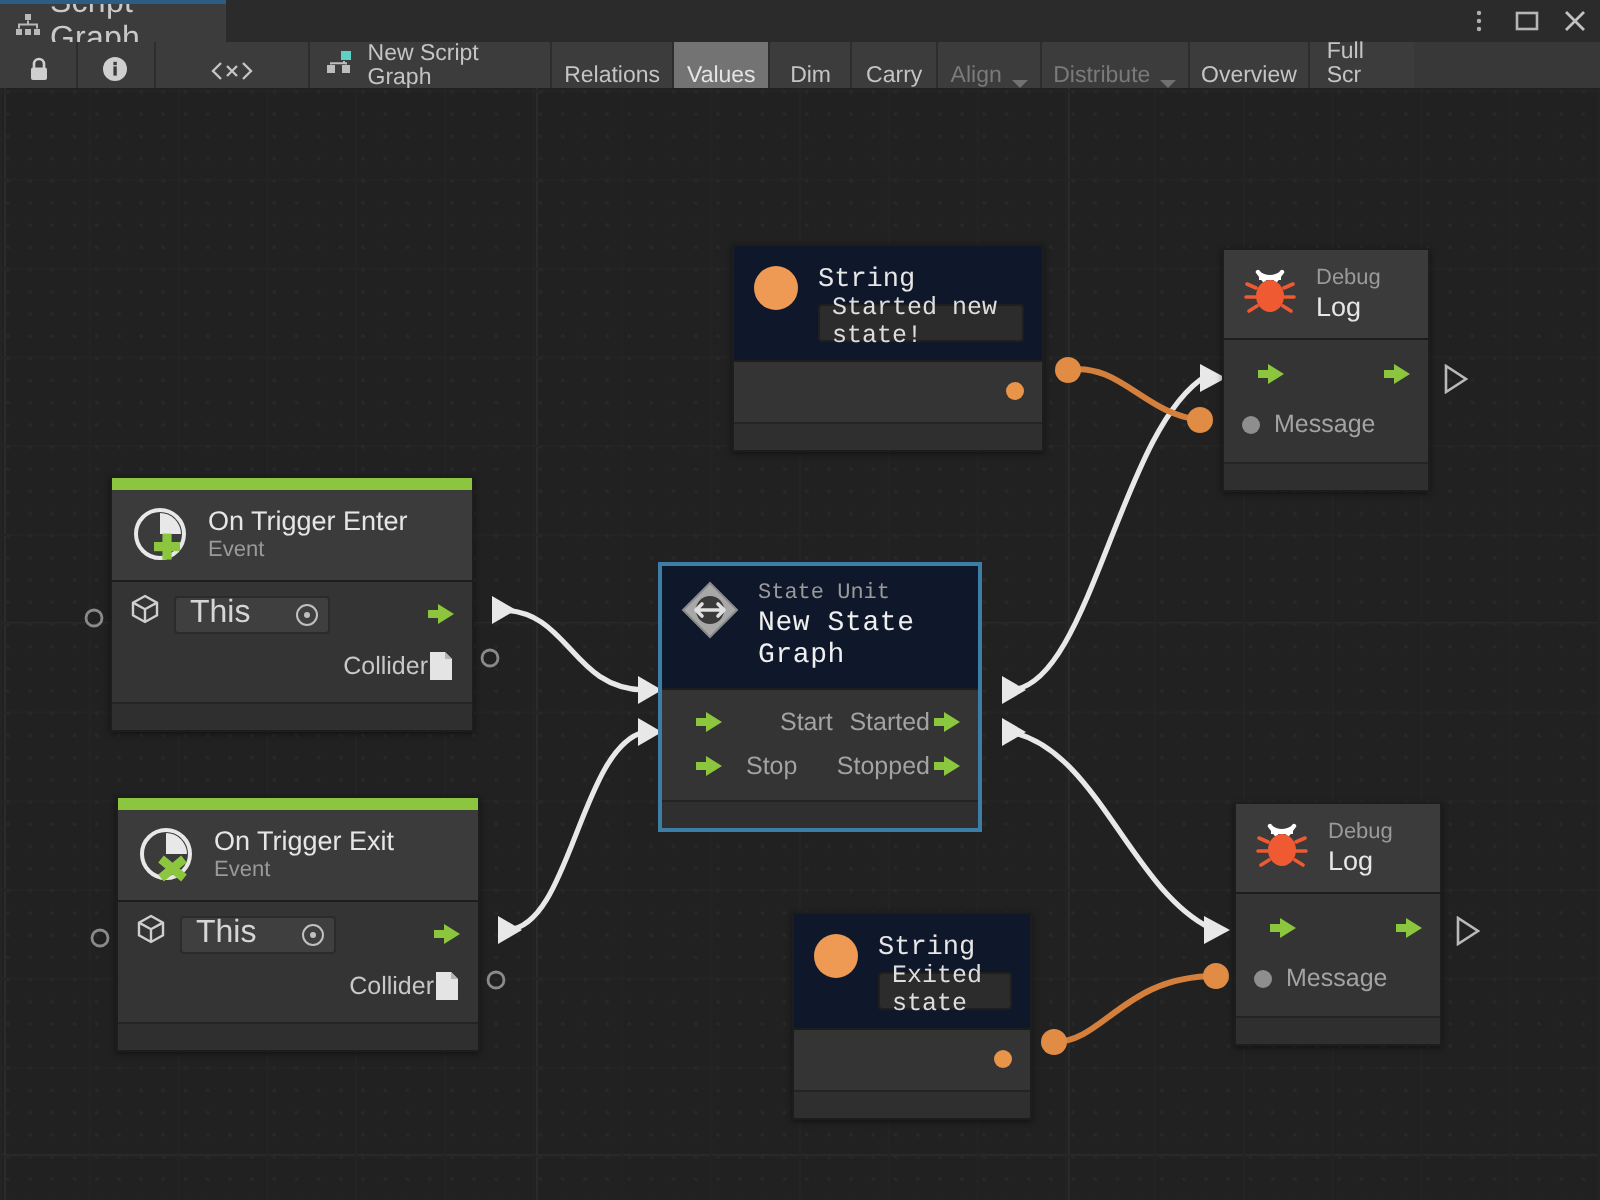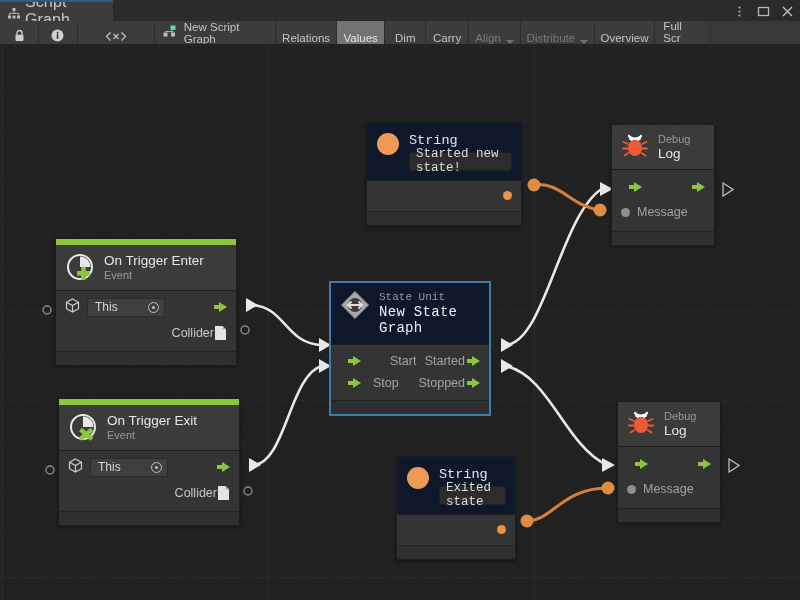--- a/index.html
+++ b/index.html
@@ -128,21 +128,21 @@
   }
   .dot-grey{width:9px;height:9px;border-radius:50%;background:#8e8e8e;flex:none;}
   .dot-orange{width:9px;height:9px;border-radius:50%;background:#e8954a;flex:none;}
 
   
   .dd{
     display:flex;align-items:center;justify-content:space-between;
     background:#3f3f3f;border:1px solid #2b2b2b;border-radius:2px;
     height:19px;padding:0 5px 0 7px;min-width:78px;box-sizing:border-box;
   }
-  .dd span{font-size:12px;color:#d6d6d6;}
+  .dd span{font-size:16px;color:#d6d6d6;}
   .dd .tgt{width:11px;height:11px;border-radius:50%;border:1.5px solid #c0c0c0;box-sizing:border-box;
            display:flex;align-items:center;justify-content:center;}
   .dd .tgt i{width:3px;height:3px;border-radius:50%;background:#c0c0c0;display:block;}
 
   
   .strfield{
     background:#2c2c2c;border:1px solid #1f1f1f;border-radius:2px;
     height:19px;display:inline-flex;align-items:center;padding:0 6px;
     font-size:12.5px;color:#dedede;box-sizing:border-box;
   }

